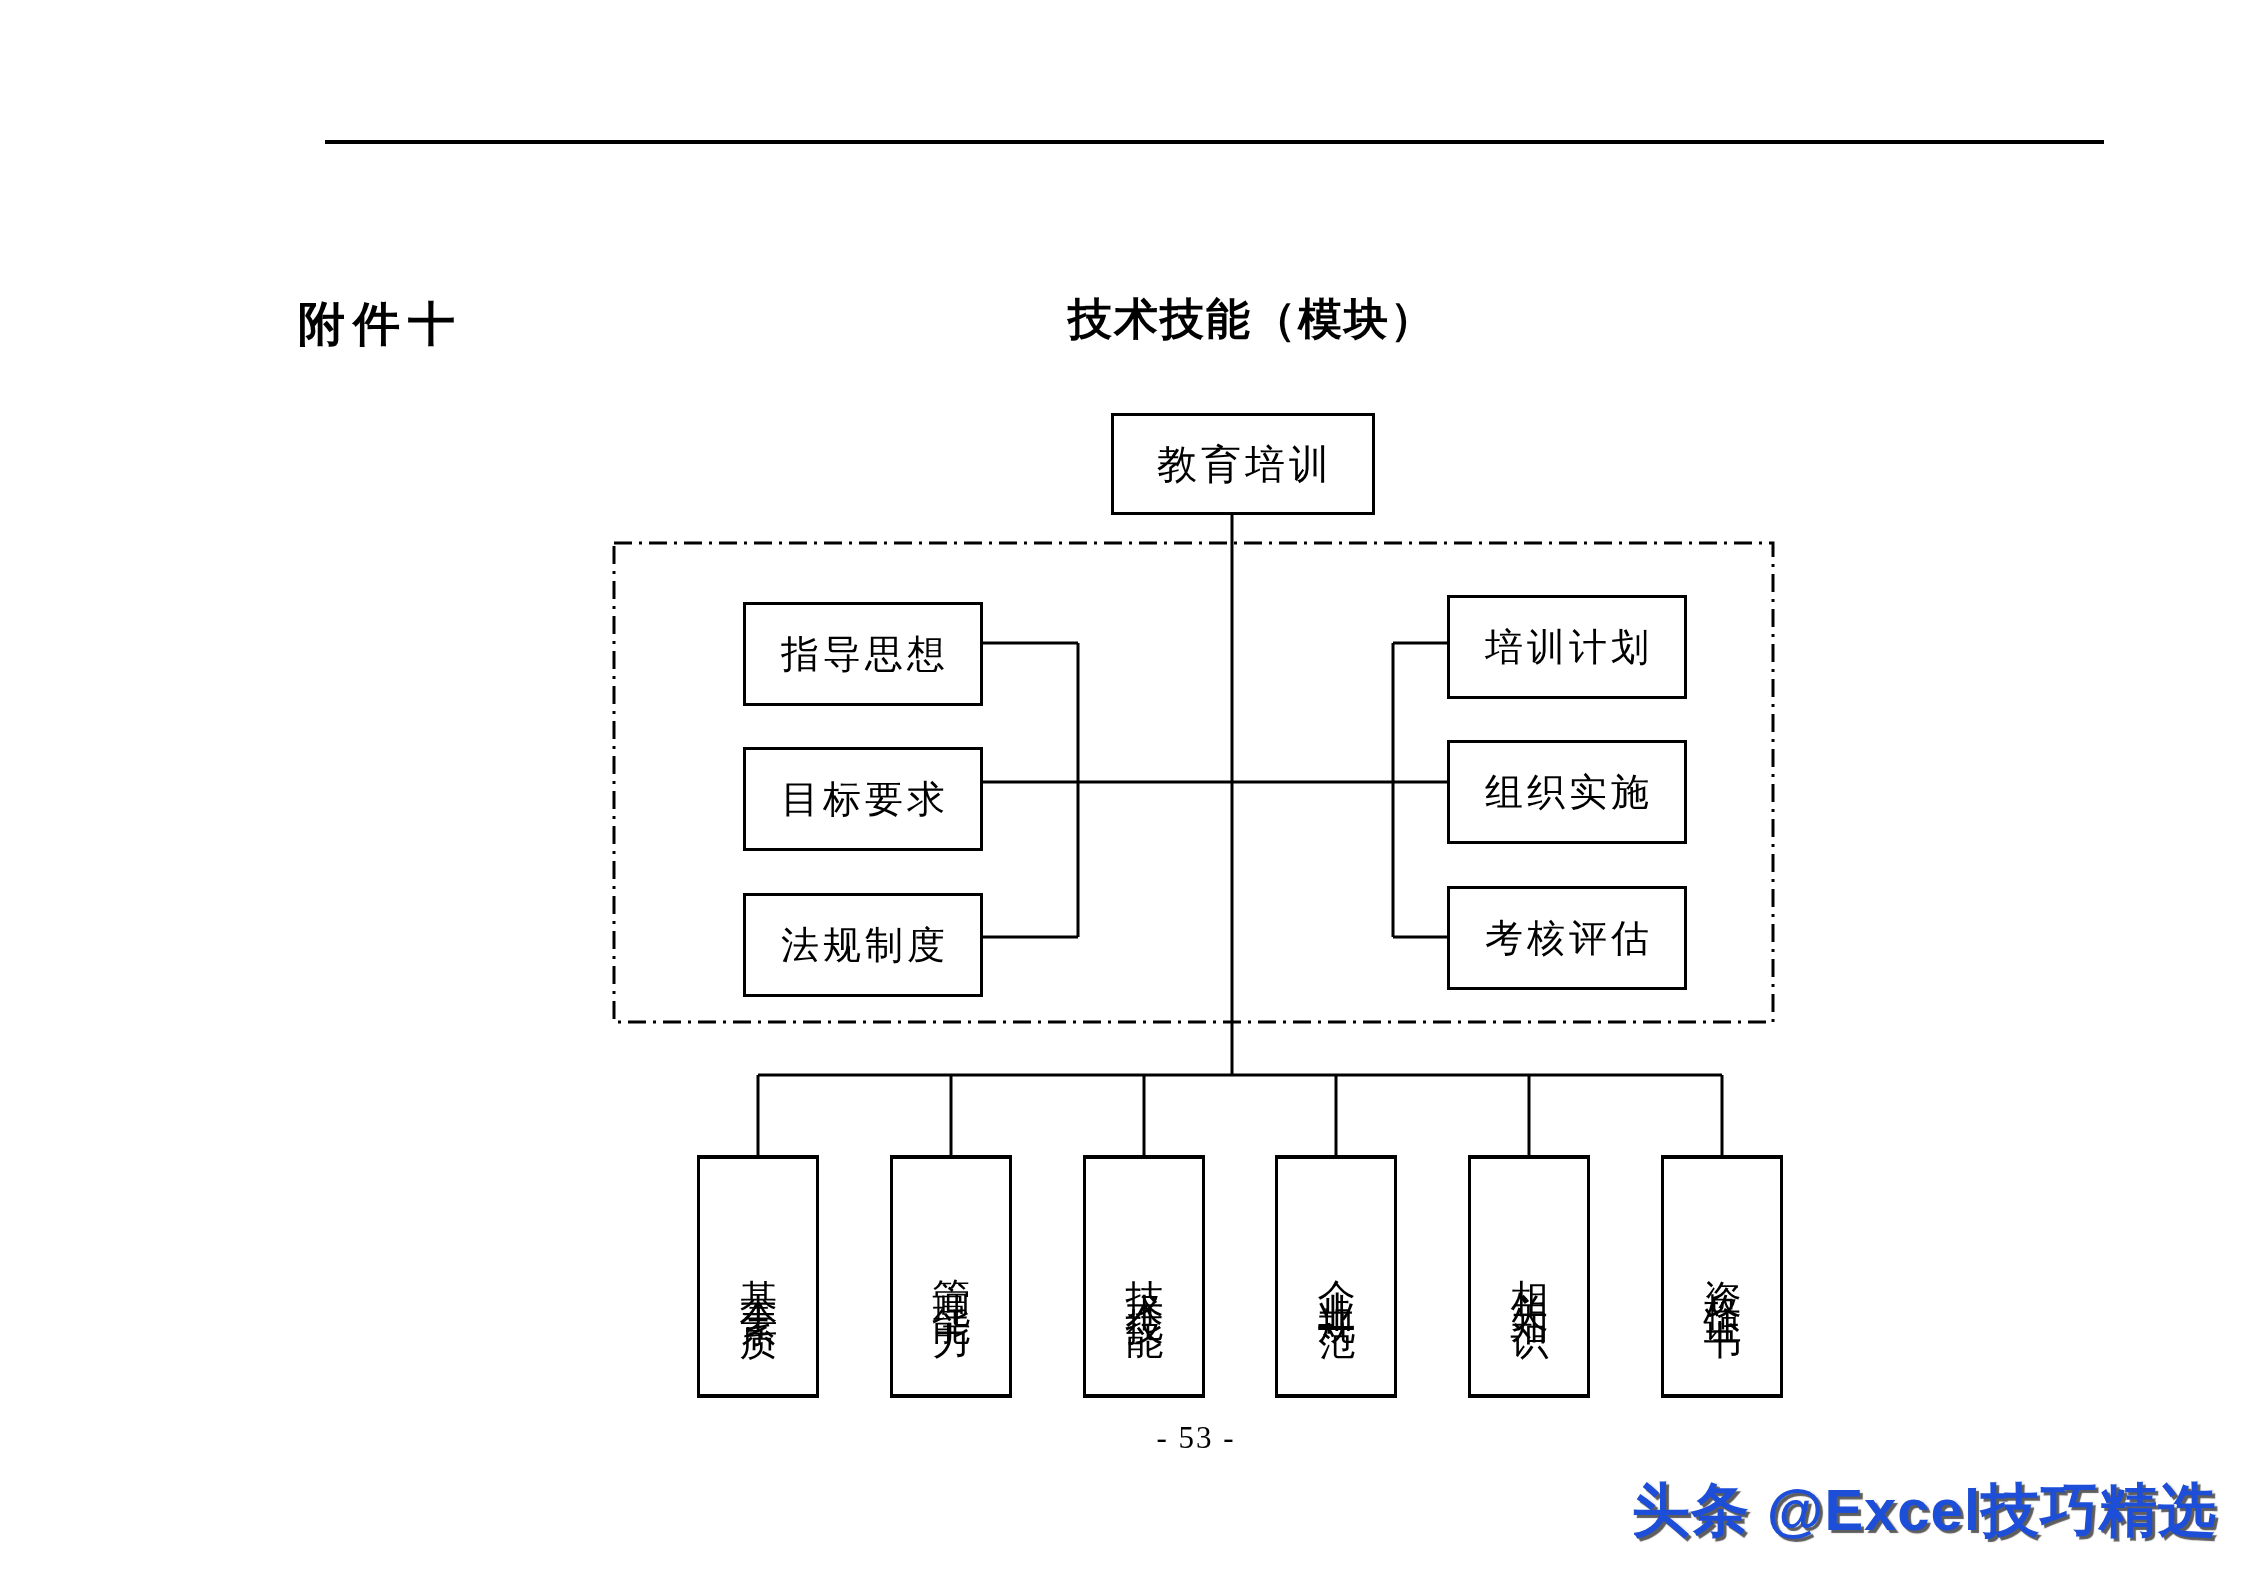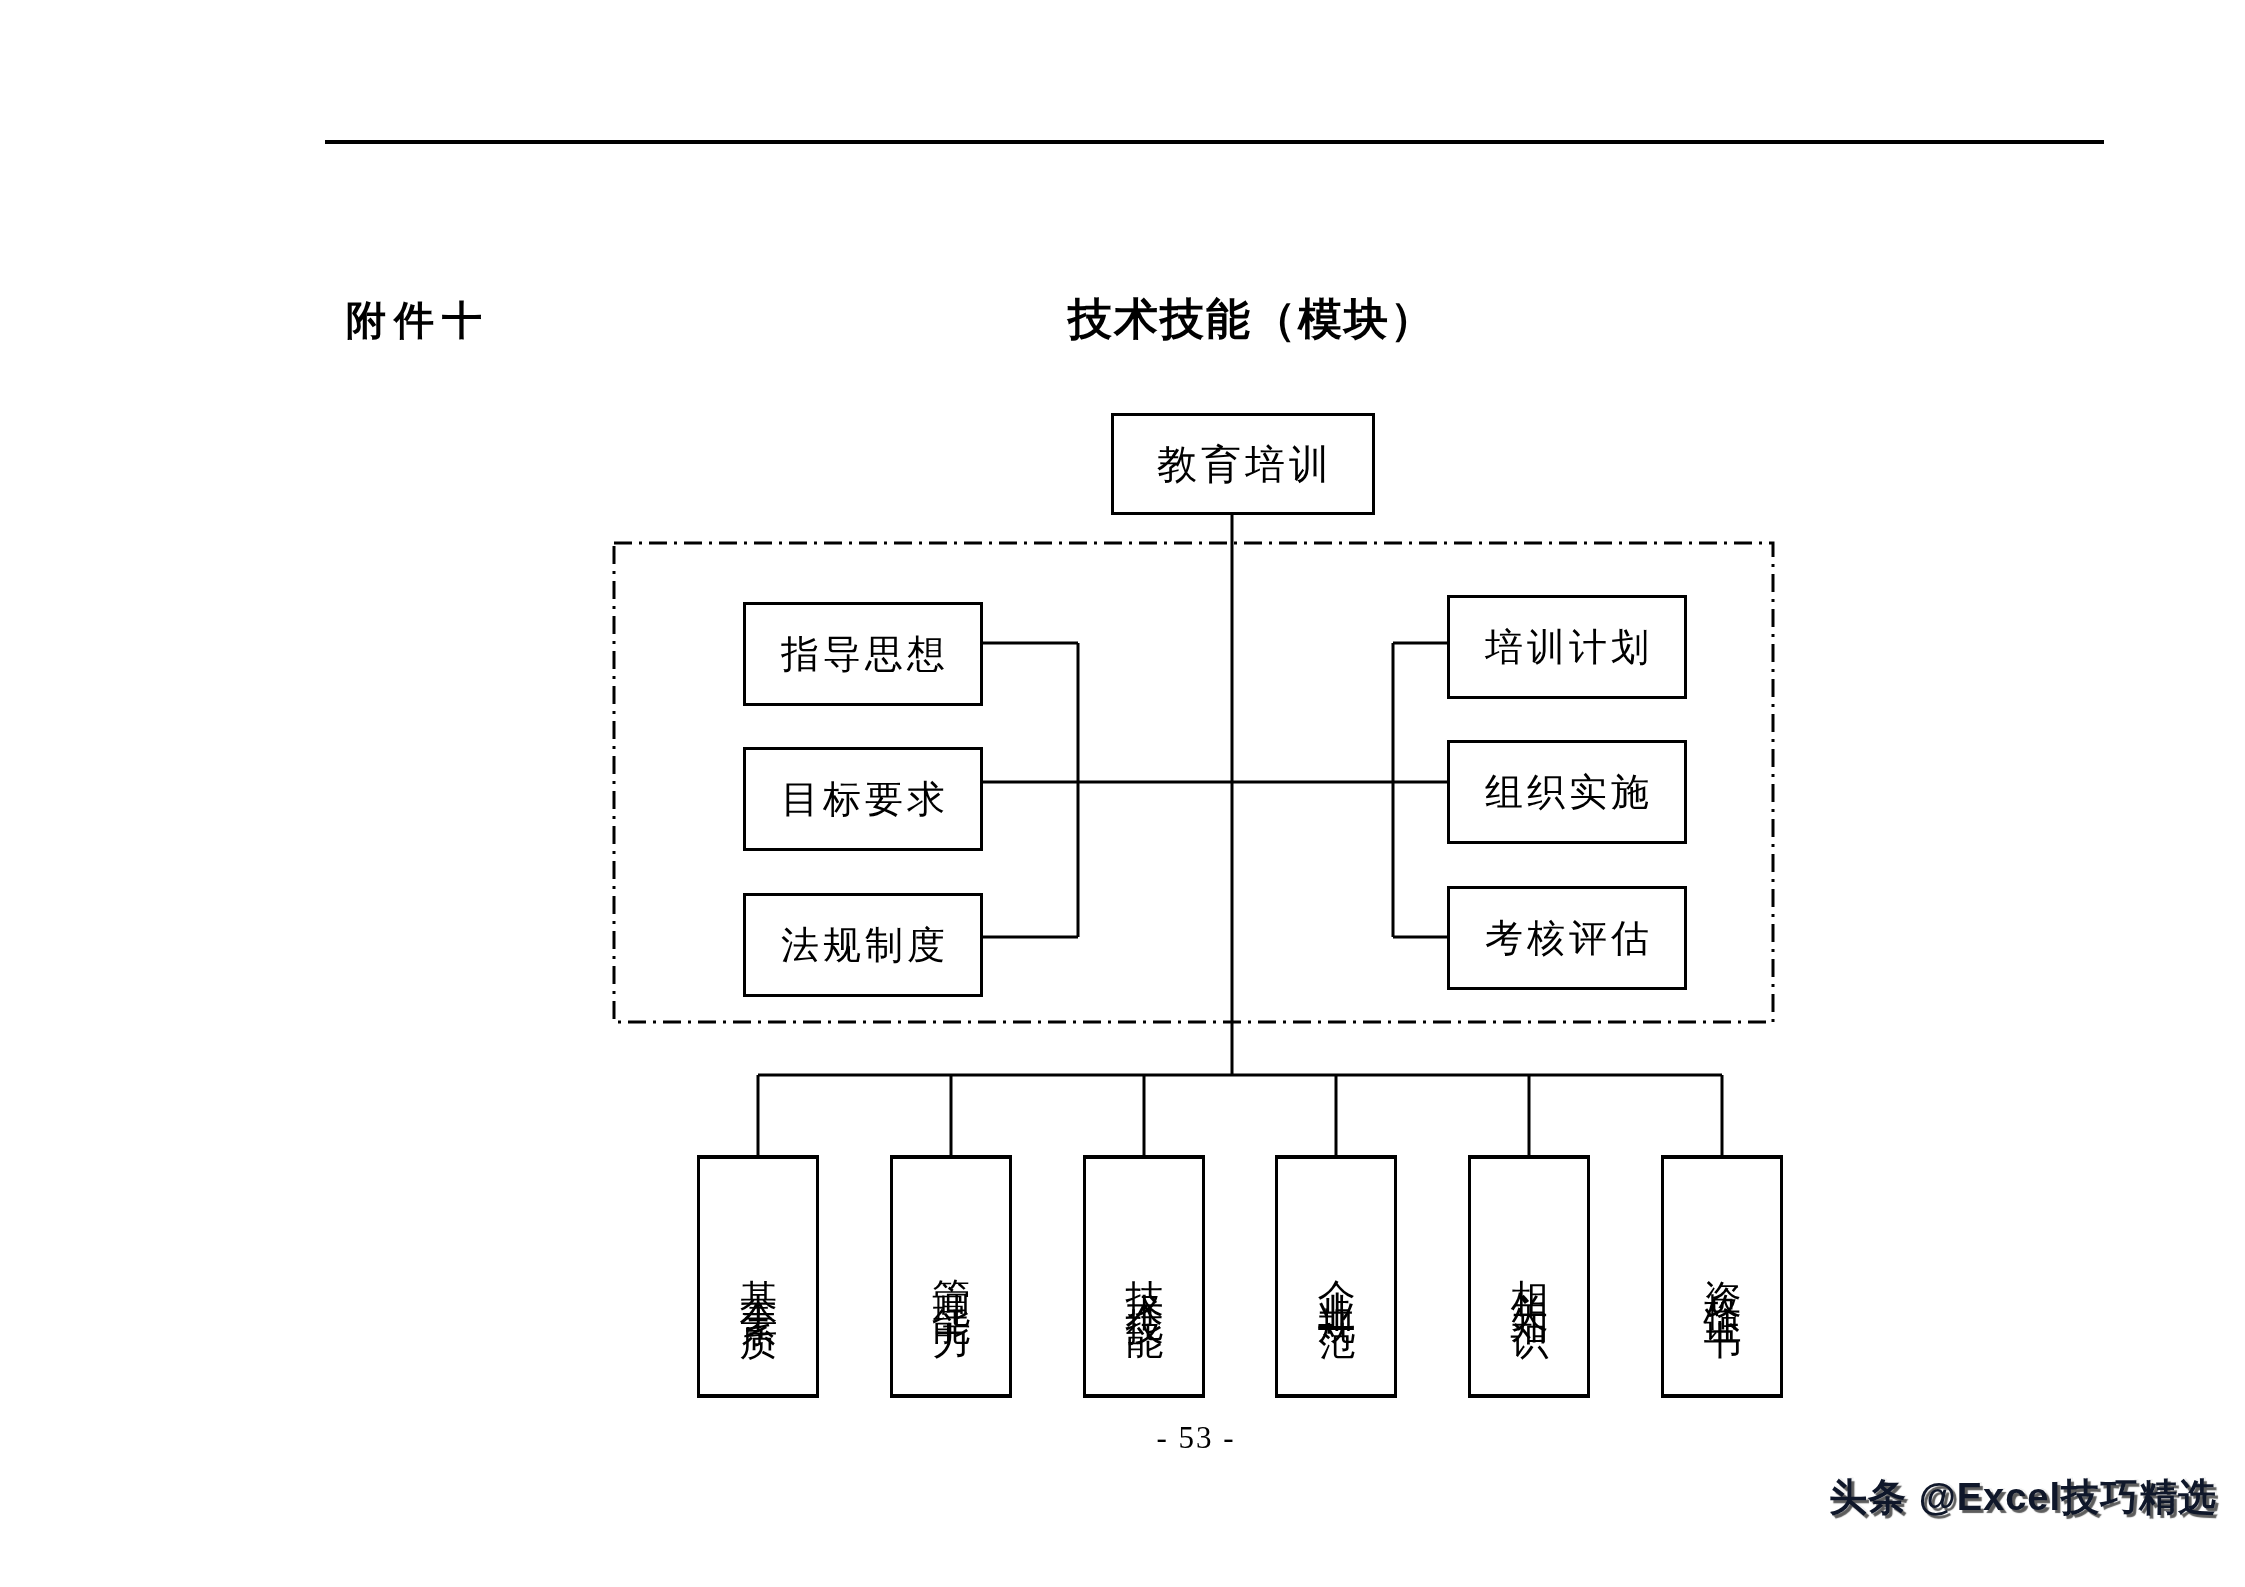--- a/index.html
+++ b/index.html
@@ -21,25 +21,24 @@
     left: 325px;
     top: 140px;
     width: 1779px;
     height: 0;
     border-top: 4px solid #000;
   }
   .attachment-label {
     position: absolute;
     left: 298px;
     top: 293px;
-    font-size: 40px;
+    font-size: 47px;
     font-weight: 700;
     letter-spacing: 8px;
     white-space: nowrap;
-    margin-left: 48px;
   }
   .page-title {
     position: absolute;
     left: 1068px;
     top: 290px;
     font-size: 44px;
     font-weight: 700;
     letter-spacing: 2px;
     white-space: nowrap;
   }
@@ -100,24 +99,24 @@
     top: 1420px;
     width: 200px;
     text-align: center;
     font-size: 31px;
     letter-spacing: 2px;
   }
   .watermark {
     position: absolute;
     right: 28px;
     top: 1472px;
-    font-size: 38px;
+    font-size: 58px;
     font-weight: 700;
     font-family: "Liberation Sans", "DejaVu Sans", sans-serif;
-    color: #0f172a;
+    color: #1d4ed8;
     text-shadow:
       3px 3px 1px #5d5d5d,
       -2px -2px 0 #ffffff,
       2px -1px 0 #f2f2f2;
     letter-spacing: 1px;
     white-space: nowrap;
   }
 </style>
 </head>
 <body>

